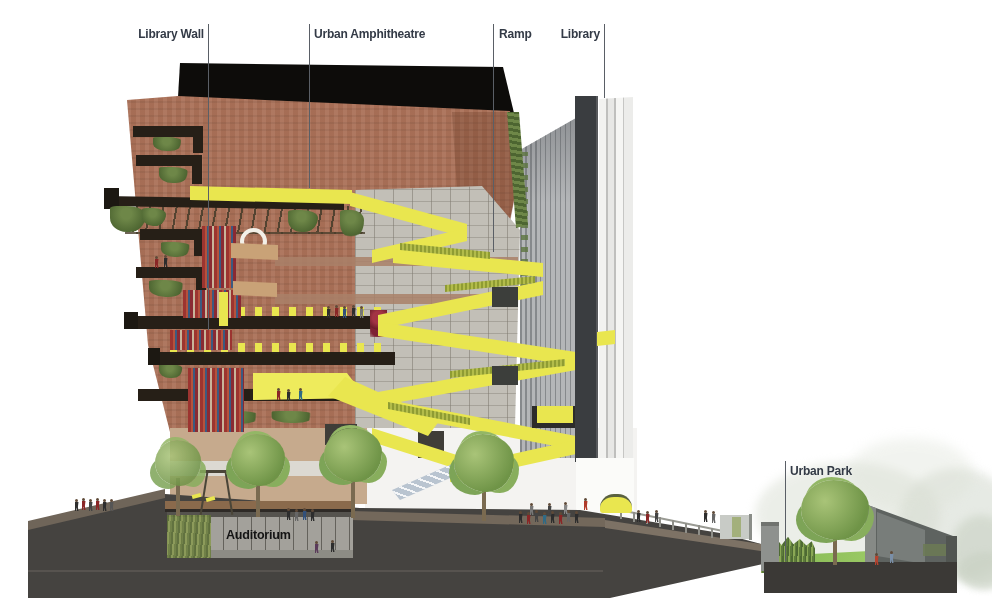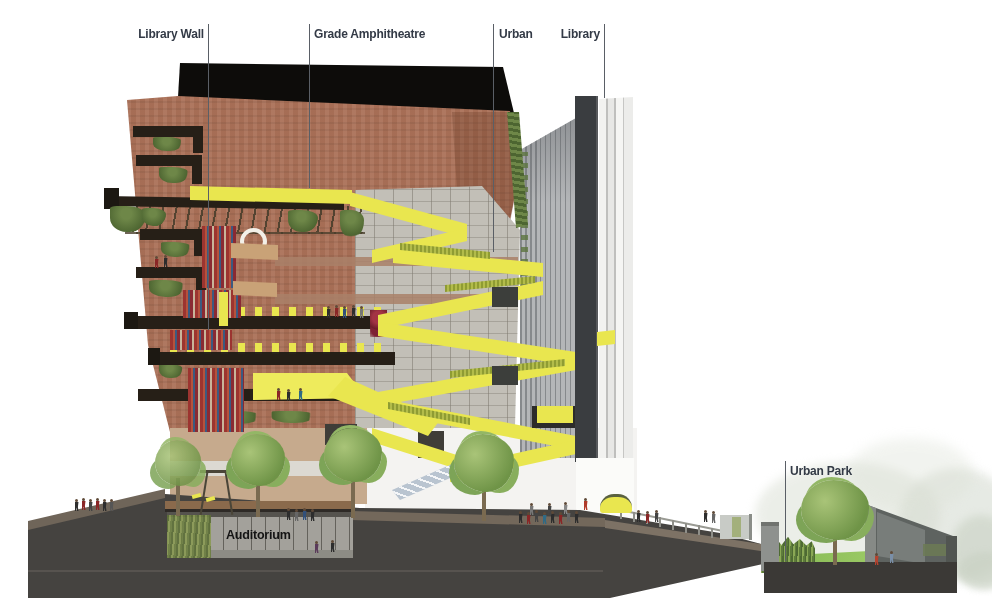--- a/index.html
+++ b/index.html
@@ -255,18 +255,18 @@
       <div class="person" style="position: absolute; left: 869px; top: 551px; width: 5px; height: 12px; --pc: #7a8fa8;"></div>
     </div>
 
   <i class="lead" style="left:188px;top:24px;height:306px;"></i>
   <i class="lead" style="left:289px;top:24px;height:164px;"></i>
   <i class="lead" style="left:473px;top:24px;height:228px;"></i>
   <i class="lead" style="left:584px;top:24px;height:74px;"></i>
   <i class="lead" style="left:765px;top:461px;height:100px;"></i>
 
   <span class="anno-text anno-right" style="left:60px;top:27px;width:124px;">Library Wall</span>
-  <span class="anno-text" style="left:294px;top:27px;">Grade Amphitheatre</span>
-  <span class="anno-text" style="left:479px;top:27px;">Urban</span>
+  <span class="anno-text" style="left:294px;top:27px;">Urban Amphitheatre</span>
+  <span class="anno-text" style="left:479px;top:27px;">Ramp</span>
   <span class="anno-text anno-right" style="left:498px;top:27px;width:82px;">Library</span>
   <span class="anno-text" style="left:770px;top:464px;">Urban Park</span>
   <span class="aud-label" style="left:206px;top:528px;">Auditorium</span>
 </div>
 
 </body></html>

